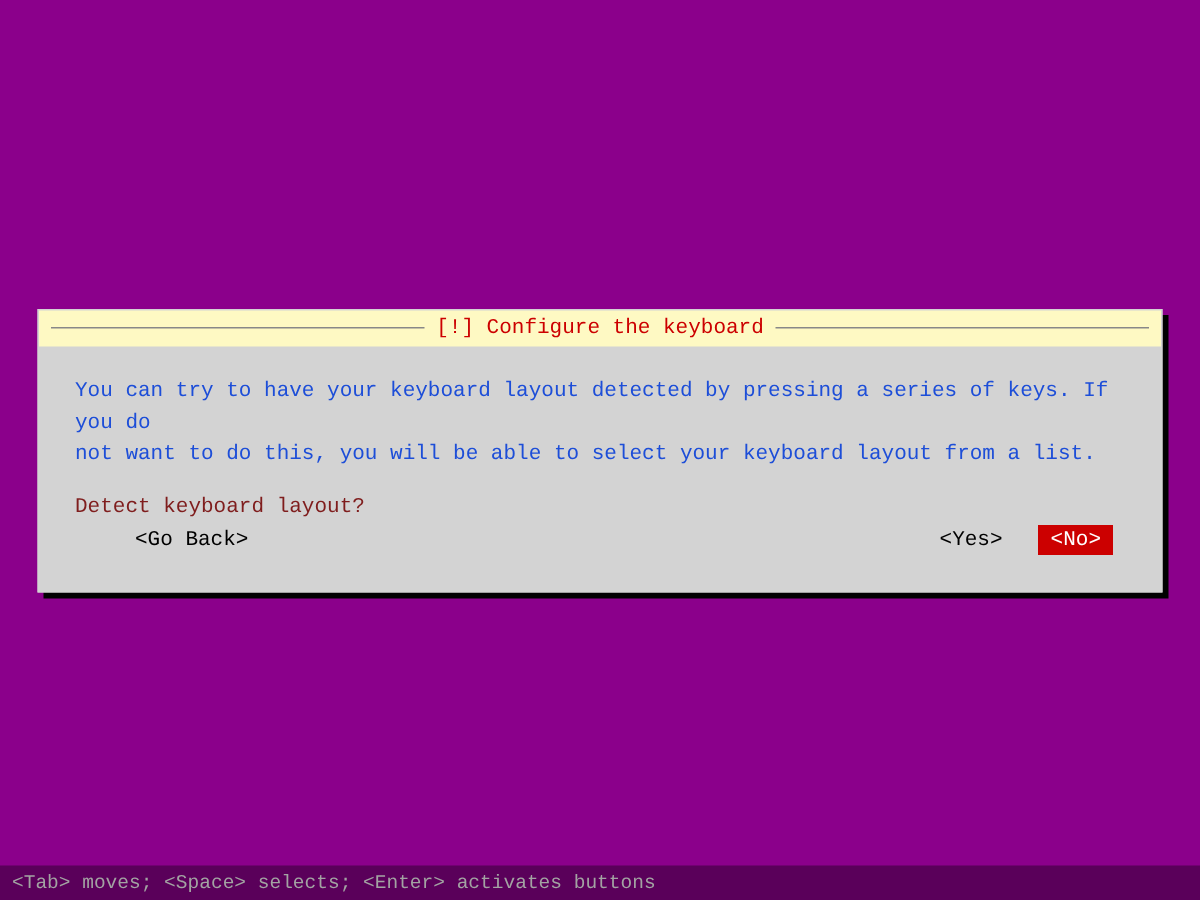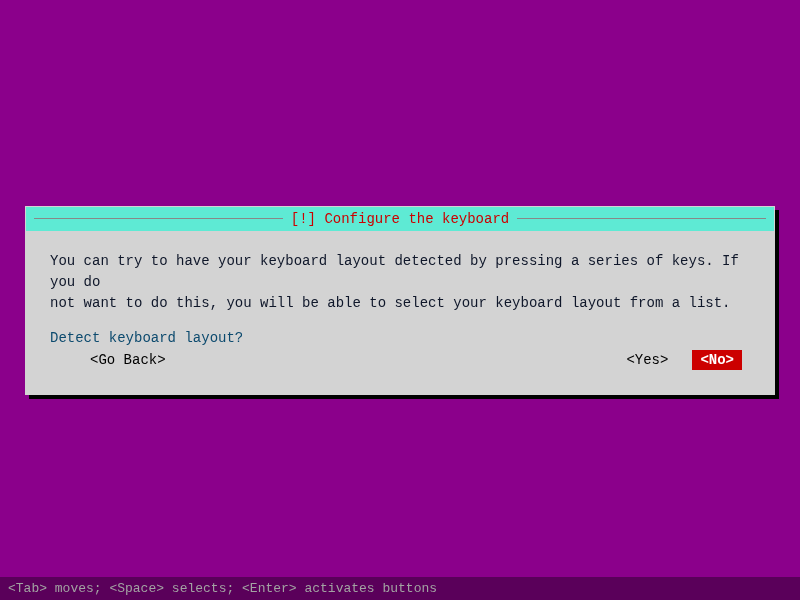--- a/index.html
+++ b/index.html
@@ -28,21 +28,21 @@
       border: 1px solid #d3d3d3;
       background-color: #d3d3d3;
       position: relative;
       box-shadow: 4px 4px 0 #000;
     }
 
     .dialog-title-bar {
       display: flex;
       align-items: center;
       justify-content: center;
-      background-color: #5eead4;
+      background-color: #fef9c3;
       padding: 4px 8px;
       position: relative;
     }
 
     .title-line {
       display: flex;
       align-items: center;
       width: 100%;
     }
 
@@ -68,25 +68,25 @@
 
     .dialog-body {
       background-color: #d3d3d3;
       color: #000;
       padding: 20px 24px;
     }
 
     .dialog-text {
       margin-bottom: 16px;
       line-height: 1.5;
-      color: #0f172a;
+      color: #1d4ed8;
     }
 
     .dialog-prompt {
-      color: #0c4a6e;
+      color: #7f1d1d;
     }
 
     .dialog-buttons {
       display: flex;
       justify-content: space-between;
       align-items: center;
       padding: 4px 8px 4px 0;
       margin-left: 32px;
     }
 
@@ -117,21 +117,20 @@
     }
 
     .btn-no {
       background-color: #cc0000;
       color: #fff;
       border: none;
       padding: 2px 8px;
       font-family: 'Courier New', Courier, monospace;
       font-size: 14px;
       cursor: pointer;
-      font-weight: bold;
     }
 
     .status-bar {
       position: absolute;
       bottom: 0;
       left: 0;
       width: 100%;
       background-color: #5a005a;
       color: #a3a3a3;
       padding: 4px 8px;

